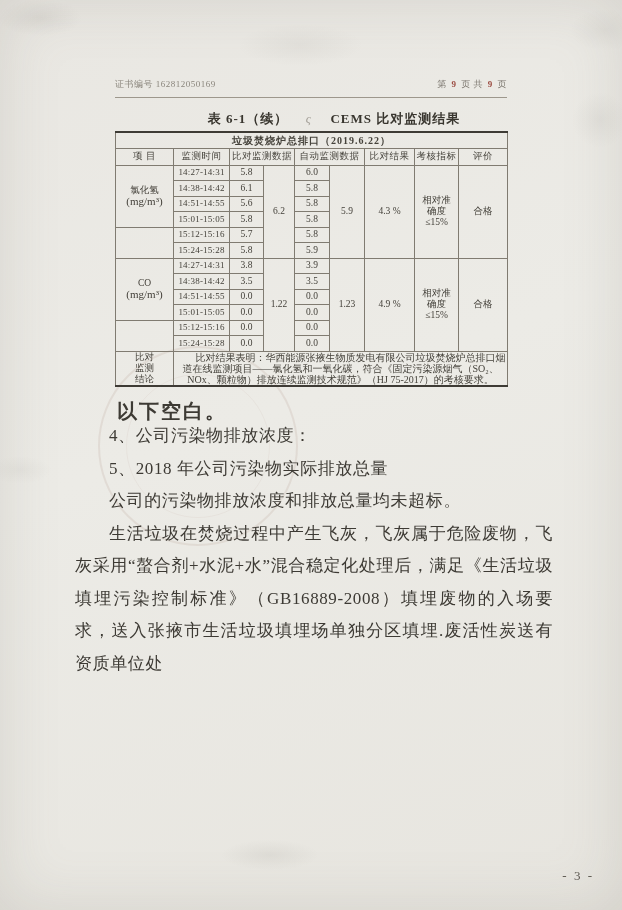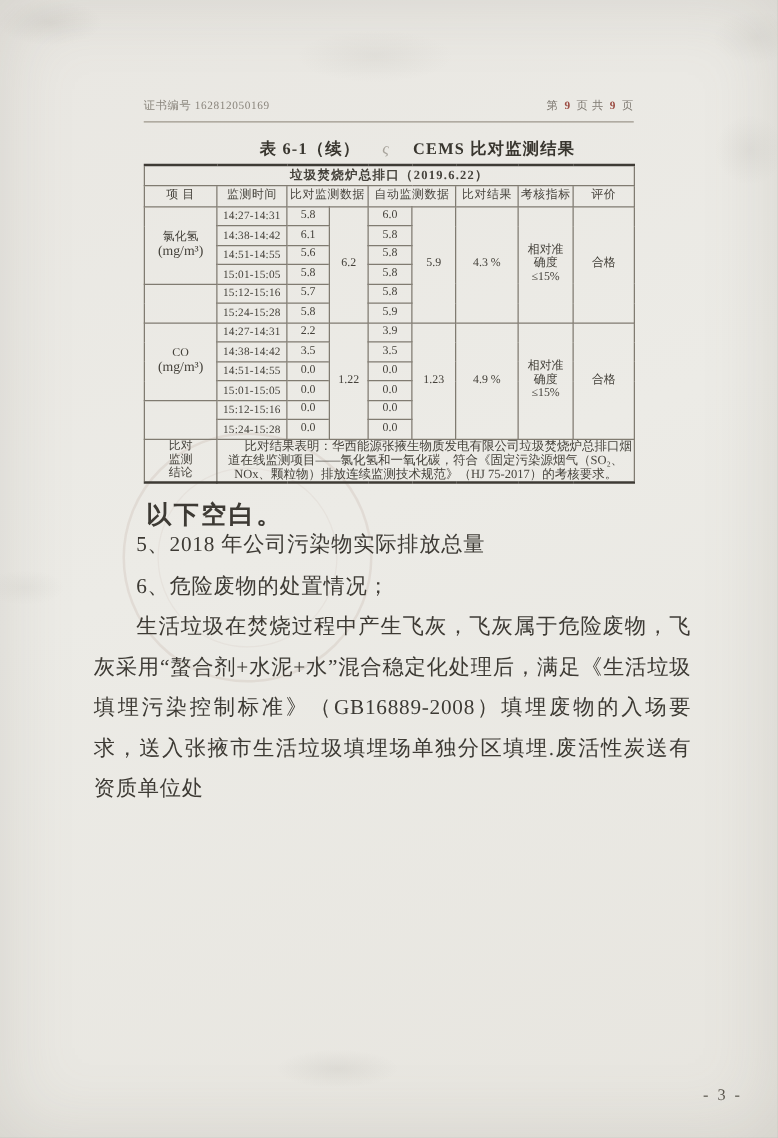--- a/index.html
+++ b/index.html
@@ -192,21 +192,21 @@
           <td>5.8</td>
           <td>5.9</td>
         </tr>
 
         <tr>
           <td class="c-item" rowspan="4">
             <span>CO</span><br>
             <span class="unit">(mg/m³)</span>
           </td>
           <td class="cell-time">14:27-14:31</td>
-          <td>2.2</td>
+          <td>3.8</td>
           <td rowspan="6">1.22</td>
           <td>3.9</td>
           <td rowspan="6">1.23</td>
           <td rowspan="6">4.9 %</td>
           <td class="crit" rowspan="6">
             <span>相对准</span><br>
             <span>确度</span><br>
             <span>≤15%</span>
           </td>
           <td rowspan="6">合格</td>
@@ -246,19 +246,20 @@
           </td>
           <td class="concl-text" colspan="8">比对结果表明：华西能源张掖生物质发电有限公司垃圾焚烧炉总排口烟道在线监测项目——氯化氢和一氧化碳，符合《固定污染源烟气（SO₂、NOx、颗粒物）排放连续监测技术规范》（HJ 75-2017）的考核要求。</td>
         </tr>
       </tbody>
     </table>
   </div>
 
   <div class="below-blank">以下空白。</div>
 
   <div class="body-text">
+    <p>4、公司污染物排放浓度：</p>
     <p>5、2018 年公司污染物实际排放总量</p>
-    <p>6、危险废物的处置情况；</p>
+    <p>公司的污染物排放浓度和排放总量均未超标。</p>
     <p>生活垃圾在焚烧过程中产生飞灰，飞灰属于危险废物，飞灰采用“螯合剂+水泥+水”混合稳定化处理后，满足《生活垃圾填埋污染控制标准》（GB16889-2008）填埋废物的入场要求，送入张掖市生活垃圾填埋场单独分区填埋.废活性炭送有资质单位处</p>
   </div>
 
   <div class="page-number">- 3 -</div>
 </div>
 
 </body></html>

